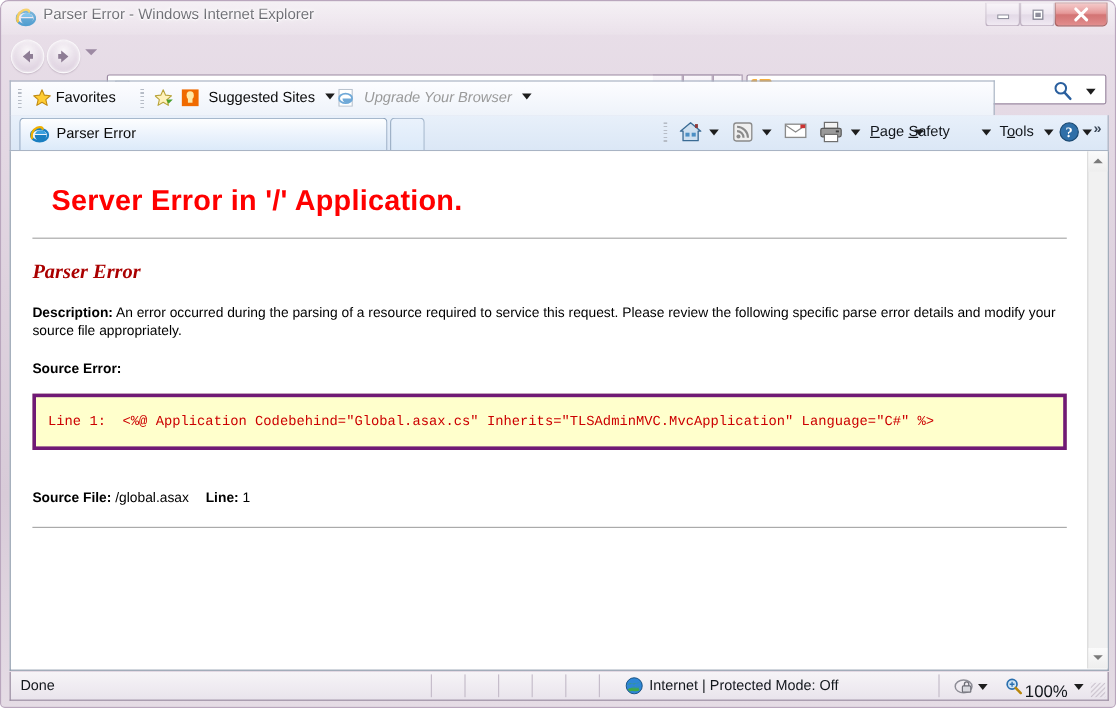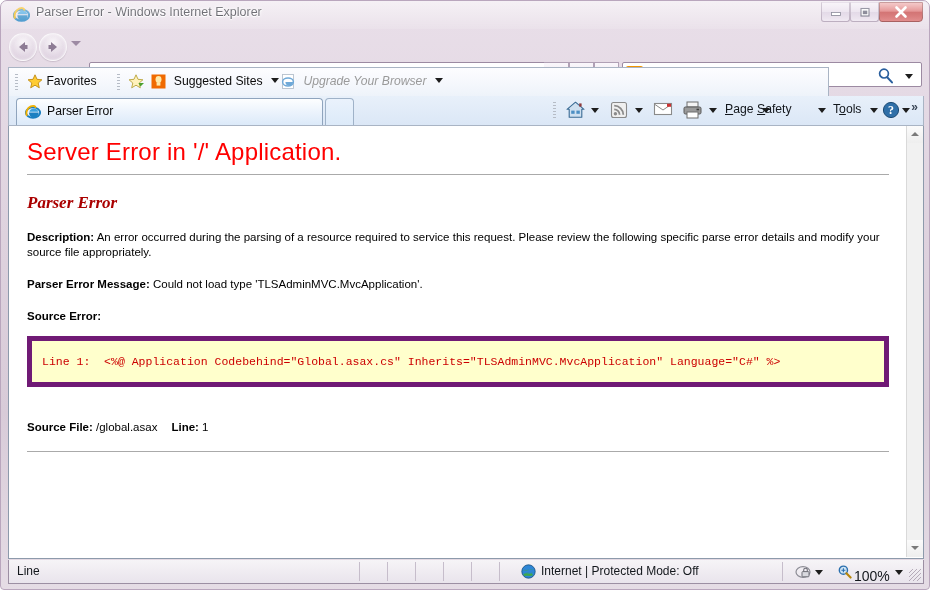--- a/index.html
+++ b/index.html
@@ -288,24 +288,24 @@
     background: #ffffff;
     overflow: hidden;
   }
   #page-inner {
     padding: 12px 18px 0 18px;
     font-family: "Liberation Serif", serif;
     font-size: 10pt;
     color: #000000;
   }
   h1.err-title {
-    margin: 0;
+    margin: 16px;
     font-family: "Liberation Sans", sans-serif;
     font-size: 24px;
-    font-weight: normal;
+    font-weight: bold;
     color: #ff0000;
     letter-spacing: 0.2px;
   }
   hr.rule {
     border: none;
     border-top: 1px solid #aaaaaa;
     margin: 8px 0 0 0;
     height: 0;
   }
   h2.err-sub {
@@ -322,21 +322,21 @@
     font-size: 11.5px;
     line-height: 15px;
     color: #000000;
   }
   p.para b { font-weight: bold; }
   #desc-para { width: 855px; }
   #codebox {
     margin-top: 12px;
     width: 862px;
     background: #ffffcc;
-    border: 5px solid #701a75;
+    border: 3px solid #701a75;
     padding: 14px 0 14px 0;
     box-sizing: border-box;
   }
   #codeline {
     font-family: "Liberation Mono", monospace;
     font-size: 11.5px;
     color: #cc0000;
     white-space: pre;
     padding-left: 10px;
   }
@@ -647,21 +647,20 @@
 
   <div id="viewport">
     <div id="page">
       <div id="page-inner">
         <h1 class="err-title">Server Error in '/' Application.</h1>
         <hr class="rule">
         <h2 class="err-sub">Parser Error</h2>
 
         <p class="para" id="desc-para"><b>Description:</b><span> An error occurred during the parsing of a resource required to service this request. Please review the following specific parse error details and modify your source file appropriately.</span></p>
 
-        <p class="para"><b>Parser Error Message:</b><span> Could not load type 'TLSAdminMVC.MvcApplication'.</span></p>
 
         <p class="para"><b>Source Error:</b></p>
 
         <div id="codebox">
           <div id="codeline">Line 1:  &lt;%@ Application Codebehind="Global.asax.cs" Inherits="TLSAdminMVC.MvcApplication" Language="C#" %&gt;</div>
         </div>
 
         <p class="para" id="srcfile-row"><b>Source File:</b><span> /global.asax</span><span class="gap"></span><b>Line:</b><span> 1</span></p>
 
         <hr class="rule2">
@@ -673,21 +672,21 @@
       <div class="sbtn" id="sbtn-up">
         <div class="tri tri-up"></div>
       </div>
       <div class="sbtn" id="sbtn-dn">
         <div class="tri tri-dn"></div>
       </div>
     </div>
   </div>
 
   <div id="statusbar">
-    <span id="status-text">Line</span>
+    <span id="status-text">Done</span>
     <div class="vsep" style="left:350px;"></div>
     <div class="vsep" style="left:378px;"></div>
     <div class="vsep" style="left:406px;"></div>
     <div class="vsep" style="left:434px;"></div>
     <div class="vsep" style="left:462px;"></div>
     <div class="vsep" style="left:490px;"></div>
 
     <span id="zone-icon">
       <svg width="15" height="15" viewBox="0 0 15 15">
         <circle cx="7.5" cy="7.5" r="6.7" fill="#2e86d6" stroke="#18507f" stroke-width="0.8"></circle>

